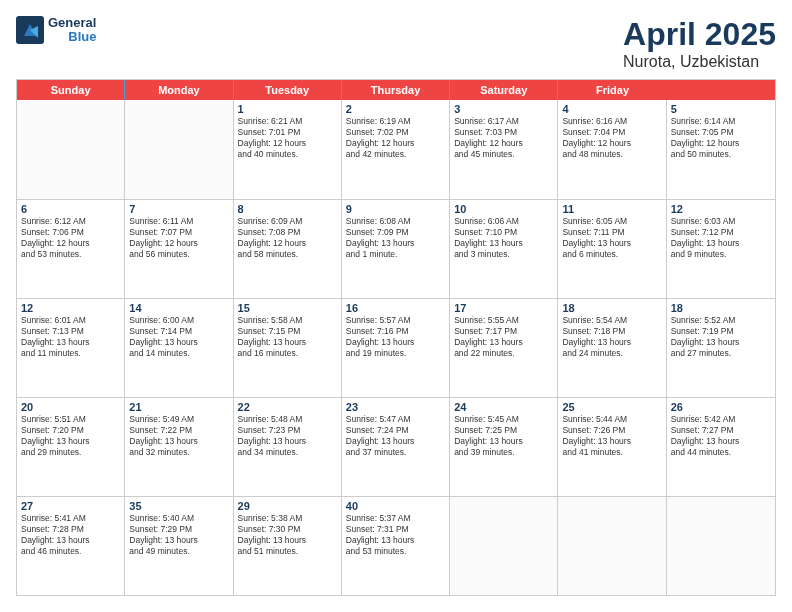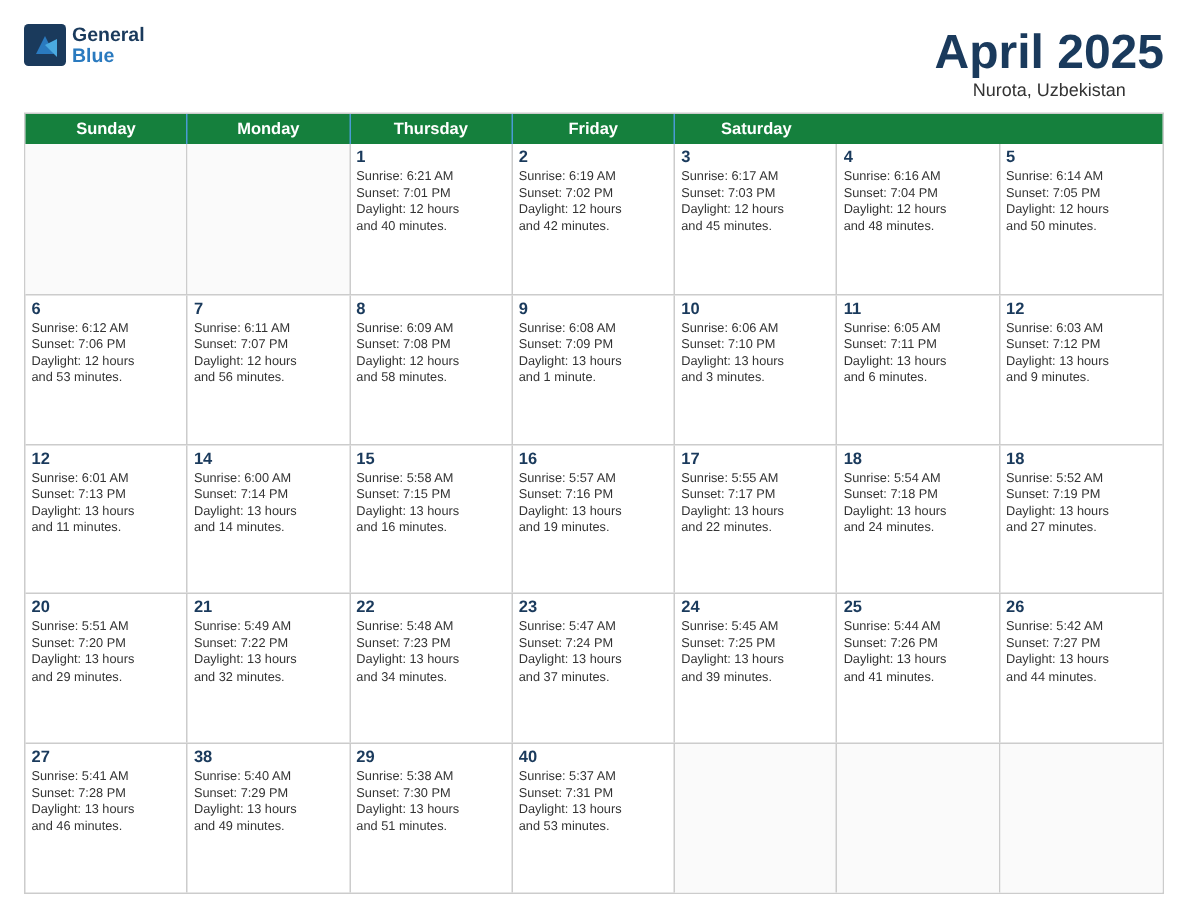--- a/index.html
+++ b/index.html
@@ -22,41 +22,41 @@
       justify-content: space-between;
       align-items: flex-start;
       margin-bottom: 8px;
     }
     .logo {
       display: flex;
       flex-direction: column;
       align-items: flex-start;
     }
     .title-section {
-      text-align: center;
+      text-align: left;
     }
     .month-title {
       font-size: 32px;
       font-weight: bold;
       color: #1a3a5c;
     }
     .location {
-      font-size: 12px;
+      font-size: 16px;
       color: #333;
     }
     .calendar {
       flex: 1;
       display: flex;
       flex-direction: column;
       border: 1px solid #ccc;
     }
     .cal-header {
       display: grid;
       grid-template-columns: repeat(7, 1fr);
-      background: #15803d;
+      background: #ef4444;
     }
     .cal-header-cell {
       color: #fff;
       font-size: 11px;
       font-weight: bold;
       padding: 4px 4px;
       text-align: center;
       border-right: 1px solid #4a9ad4;
     }
     .cal-header-cell:last-child { border-right: none; }
@@ -92,21 +92,21 @@
       line-height: 1.3;
     }
     .empty { background: #fafafa; }
   </style>
 </head>
 <body>
 
 <div class="page">
   <div class="header">
     <div class="logo">
-      <div style="display:flex;align-items:center;">
+      <div style="display:flex;align-items:center;text-align:right;">
         <svg width="28" height="28" viewBox="0 0 28 28">
           <rect x="0" y="0" width="28" height="28" fill="#1a3a5c" rx="3"></rect>
           <polygon points="8,20 14,8 20,20" fill="#2a7abf"></polygon>
           <polygon points="14,14 22,10 22,22" fill="#4aaae0"></polygon>
         </svg>
         <div style="margin-left:4px;">
           <div style="font-size:13px;font-weight:bold;color:#1a3a5c;line-height:1.1;">General</div>
           <div style="font-size:13px;font-weight:bold;color:#2a7abf;line-height:1.1;">Blue</div>
         </div>
       </div>
@@ -114,23 +114,24 @@
     <div class="title-section">
       <div class="month-title">April 2025</div>
       <div class="location">Nurota, Uzbekistan</div>
     </div>
   </div>
 
   <div class="calendar">
     <div class="cal-header">
     <div class="cal-header-cell">Sunday</div>
         <div class="cal-header-cell">Monday</div>
+        <div class="cal-header-cell">Tuesday</div>
         <div class="cal-header-cell">Thursday</div>
+        <div class="cal-header-cell">Saturday</div>
         <div class="cal-header-cell">Friday</div>
-        <div class="cal-header-cell">Saturday</div>
       </div>
     <div class="cal-body">
     <div class="cal-row">
           <div class="cal-cell empty"></div>
           <div class="cal-cell empty"></div>
           <div class="cal-cell">
             <span class="day-num">1</span>
             <div class="cell-info">Sunrise: 6:21 AM<br>Sunset: 7:01 PM<br>Daylight: 12 hours<br>and 40 minutes.</div>
           </div>
           <div class="cal-cell">
@@ -239,21 +240,21 @@
             <span class="day-num">26</span>
             <div class="cell-info">Sunrise: 5:42 AM<br>Sunset: 7:27 PM<br>Daylight: 13 hours<br>and 44 minutes.</div>
           </div>
         </div>
         <div class="cal-row">
           <div class="cal-cell">
             <span class="day-num">27</span>
             <div class="cell-info">Sunrise: 5:41 AM<br>Sunset: 7:28 PM<br>Daylight: 13 hours<br>and 46 minutes.</div>
           </div>
           <div class="cal-cell">
-            <span class="day-num">38</span>
+            <span class="day-num">35</span>
             <div class="cell-info">Sunrise: 5:40 AM<br>Sunset: 7:29 PM<br>Daylight: 13 hours<br>and 49 minutes.</div>
           </div>
           <div class="cal-cell">
             <span class="day-num">29</span>
             <div class="cell-info">Sunrise: 5:38 AM<br>Sunset: 7:30 PM<br>Daylight: 13 hours<br>and 51 minutes.</div>
           </div>
           <div class="cal-cell">
             <span class="day-num">40</span>
             <div class="cell-info">Sunrise: 5:37 AM<br>Sunset: 7:31 PM<br>Daylight: 13 hours<br>and 53 minutes.</div>
           </div>

